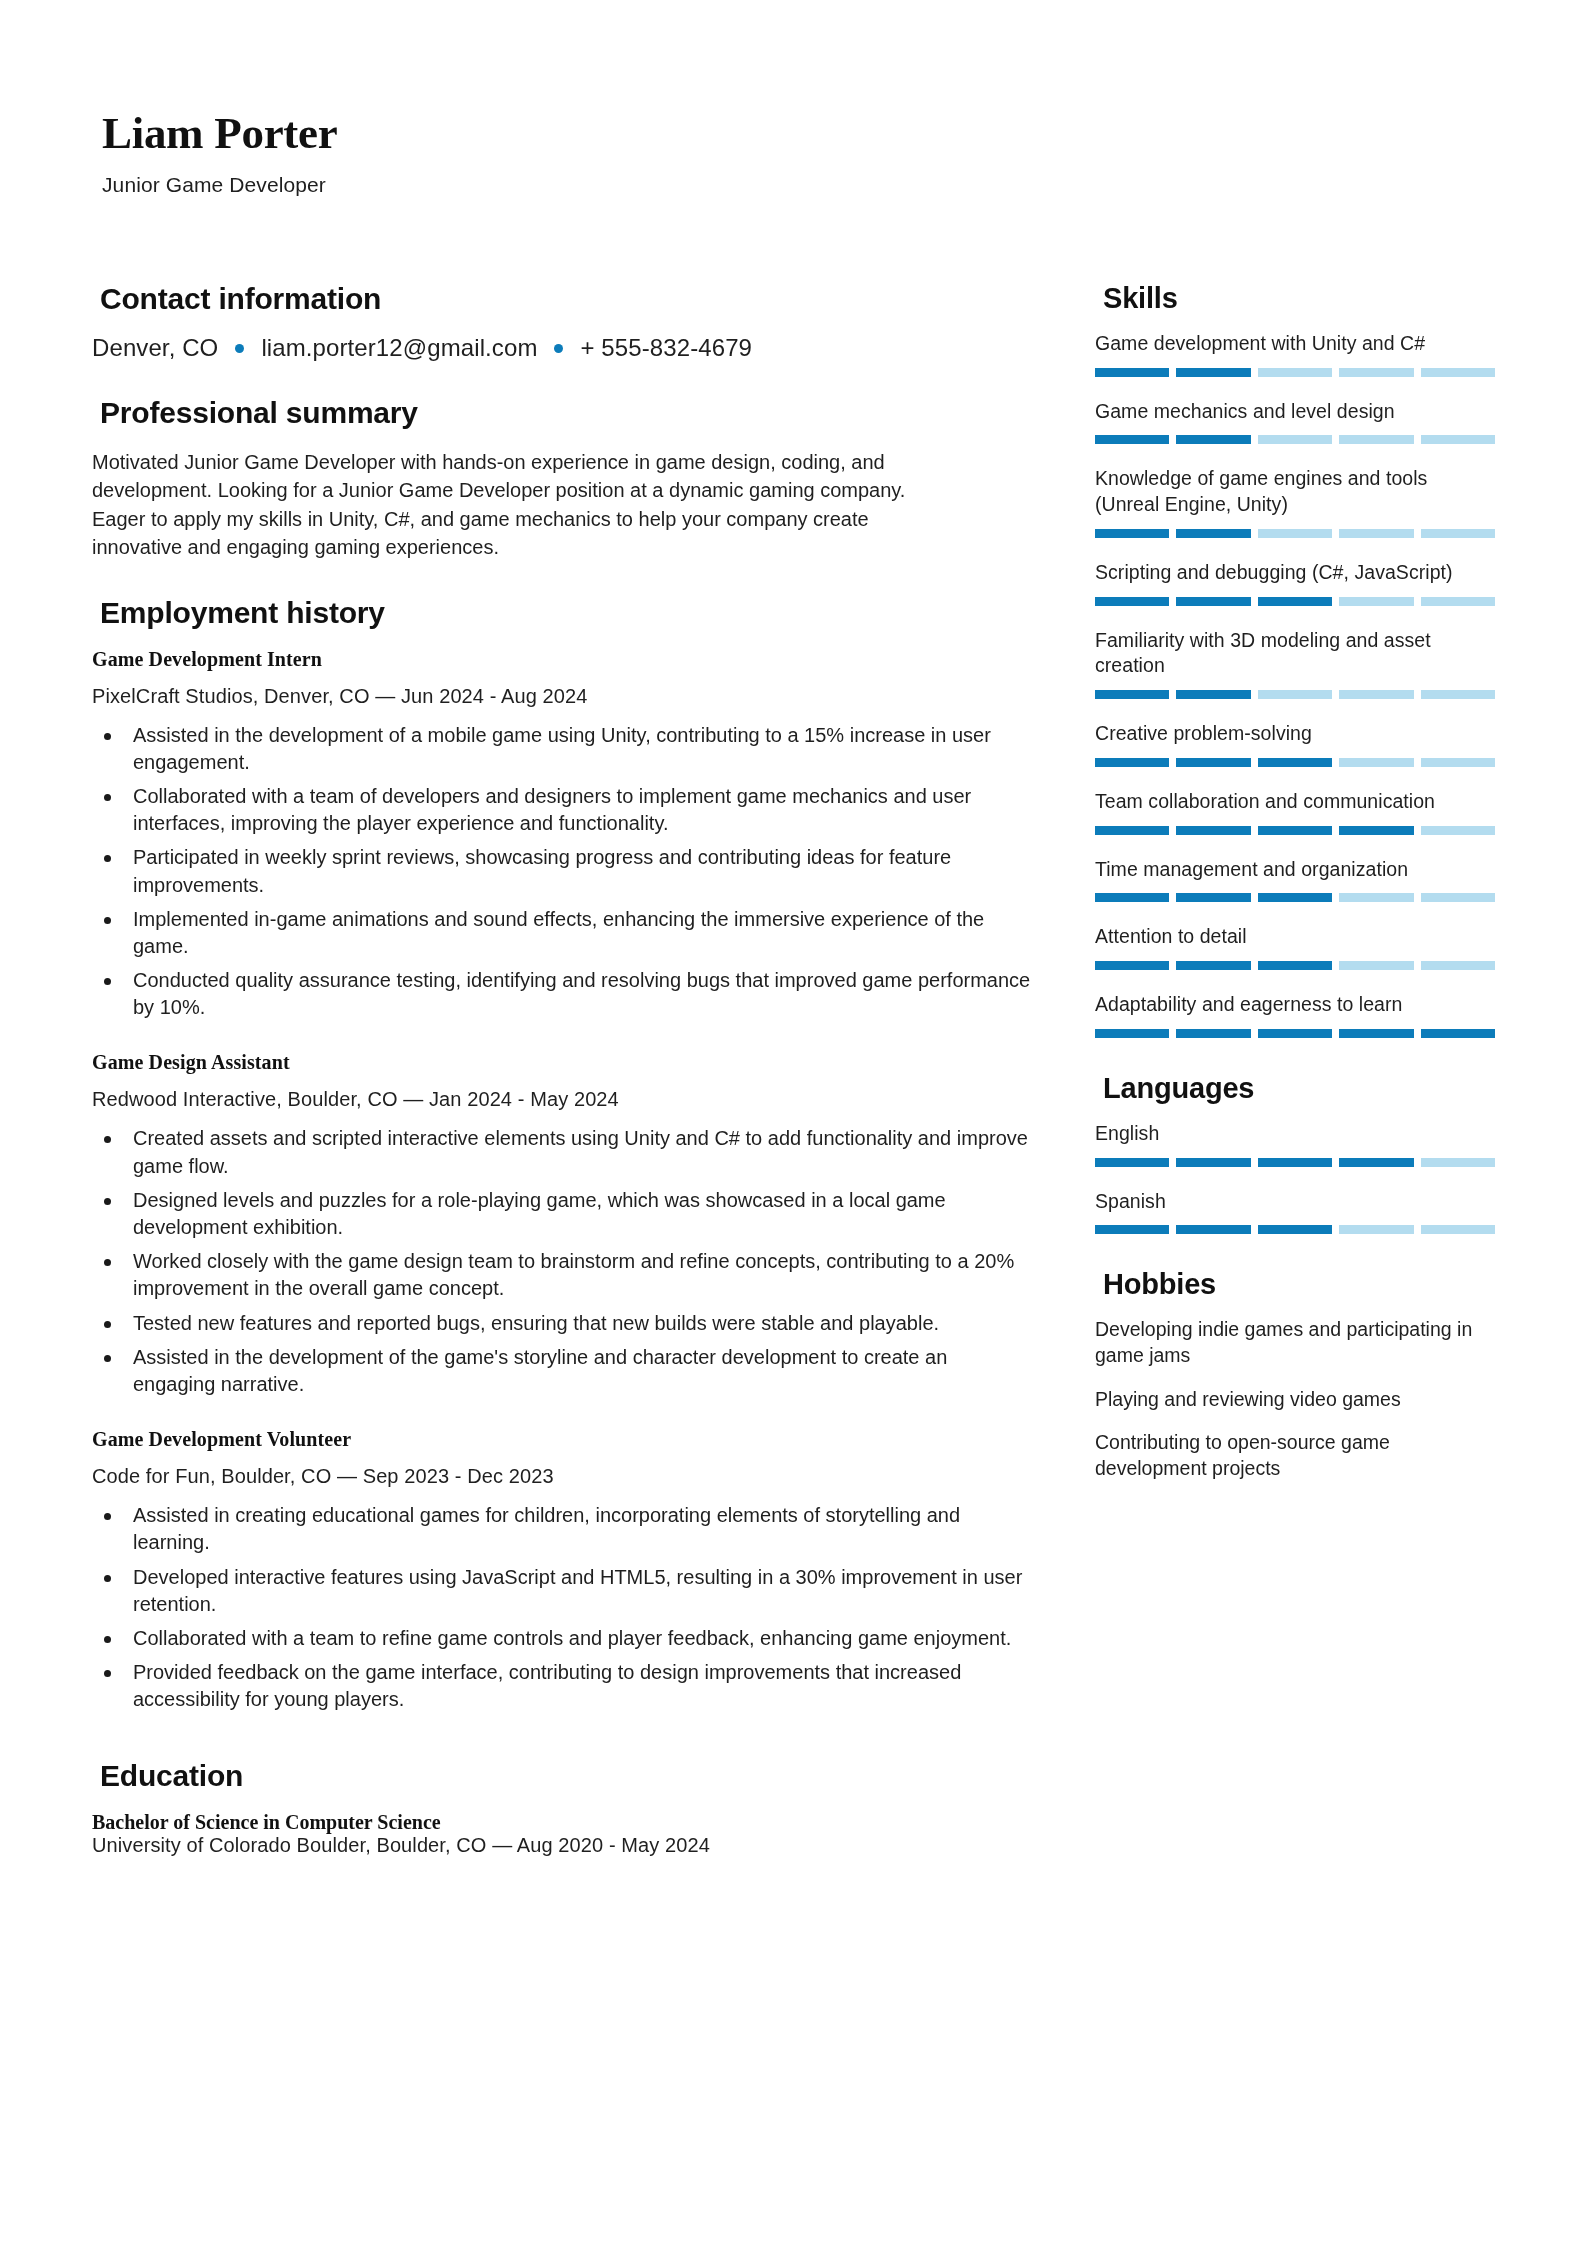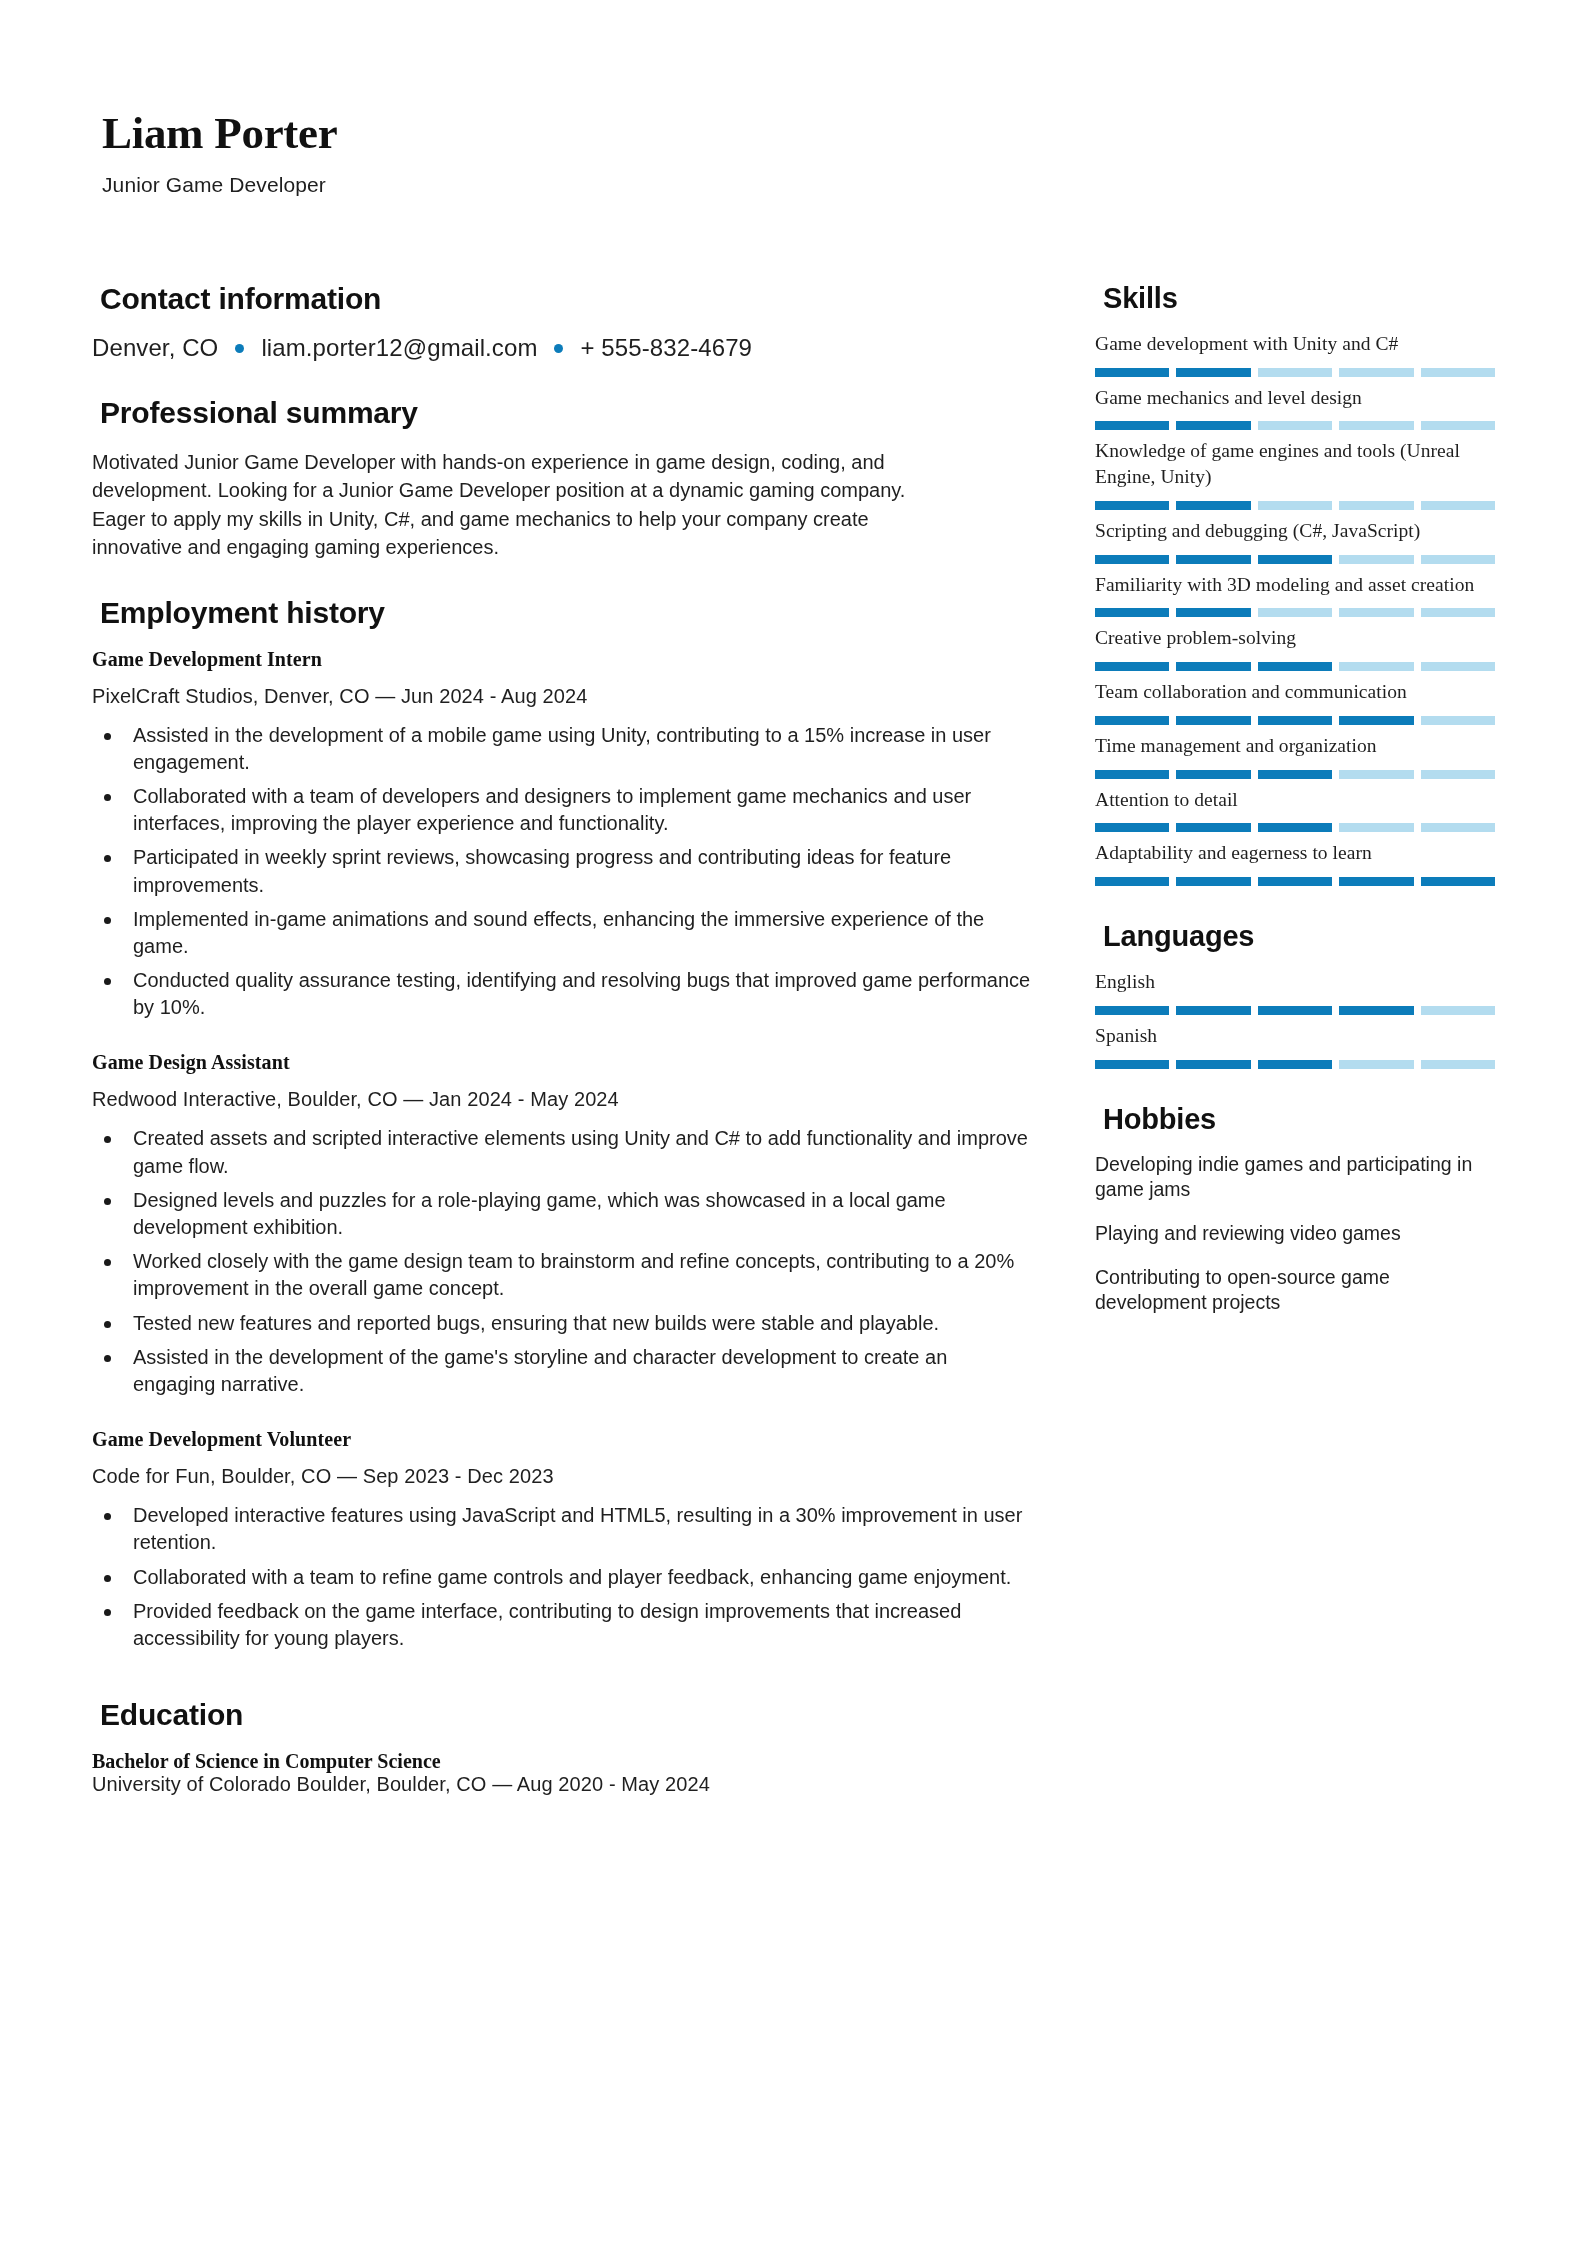--- a/index.html
+++ b/index.html
@@ -113,21 +113,21 @@
   
   .edu-degree {
     font-family:"Liberation Serif", serif;
     font-weight:700;
     font-size:20px;
     color:#111111;
   }
   .edu-meta { font-size:20px; color:#1f1f1f; letter-spacing:0.1px; }
 
   
-  .rate-item { margin-bottom:8px;font-family:Liberation Serif, serif; }
+  .rate-item { margin-bottom:22px; }
   .rate-label {
     font-size:19.5px;
     line-height:1.32;
     color:#1f1f1f;
     margin-bottom:11px;
     letter-spacing:0.05px;
   }
   .rate-bar { display:flex; gap:7px; }
   .rate-seg { height:9px; flex:1 1 0; background:#b3dcef; }
   .rate-seg.on { background:#0c7cba; }
@@ -192,20 +192,21 @@
               <li>Designed levels and puzzles for a role-playing game, which was showcased in a local game development exhibition.</li>
               <li>Worked closely with the game design team to brainstorm and refine concepts, contributing to a 20% improvement in the overall game concept.</li>
               <li>Tested new features and reported bugs, ensuring that new builds were stable and playable.</li>
               <li>Assisted in the development of the game's storyline and character development to create an engaging narrative.</li>
             </ul>
           </div>
           <div class="job">
             <div class="job-role">Game Development Volunteer</div>
             <div class="job-meta">Code for Fun, Boulder, CO — Sep 2023 - Dec 2023</div>
             <ul class="bullets">
+              <li>Assisted in creating educational games for children, incorporating elements of storytelling and learning.</li>
               <li>Developed interactive features using JavaScript and HTML5, resulting in a 30% improvement in user retention.</li>
               <li>Collaborated with a team to refine game controls and player feedback, enhancing game enjoyment.</li>
               <li>Provided feedback on the game interface, contributing to design improvements that increased accessibility for young players.</li>
             </ul>
           </div>
         </div>
     </div>
 
     <div class="section" style="margin-top:46px;">
       <h2 class="section-title">Education</h2>

